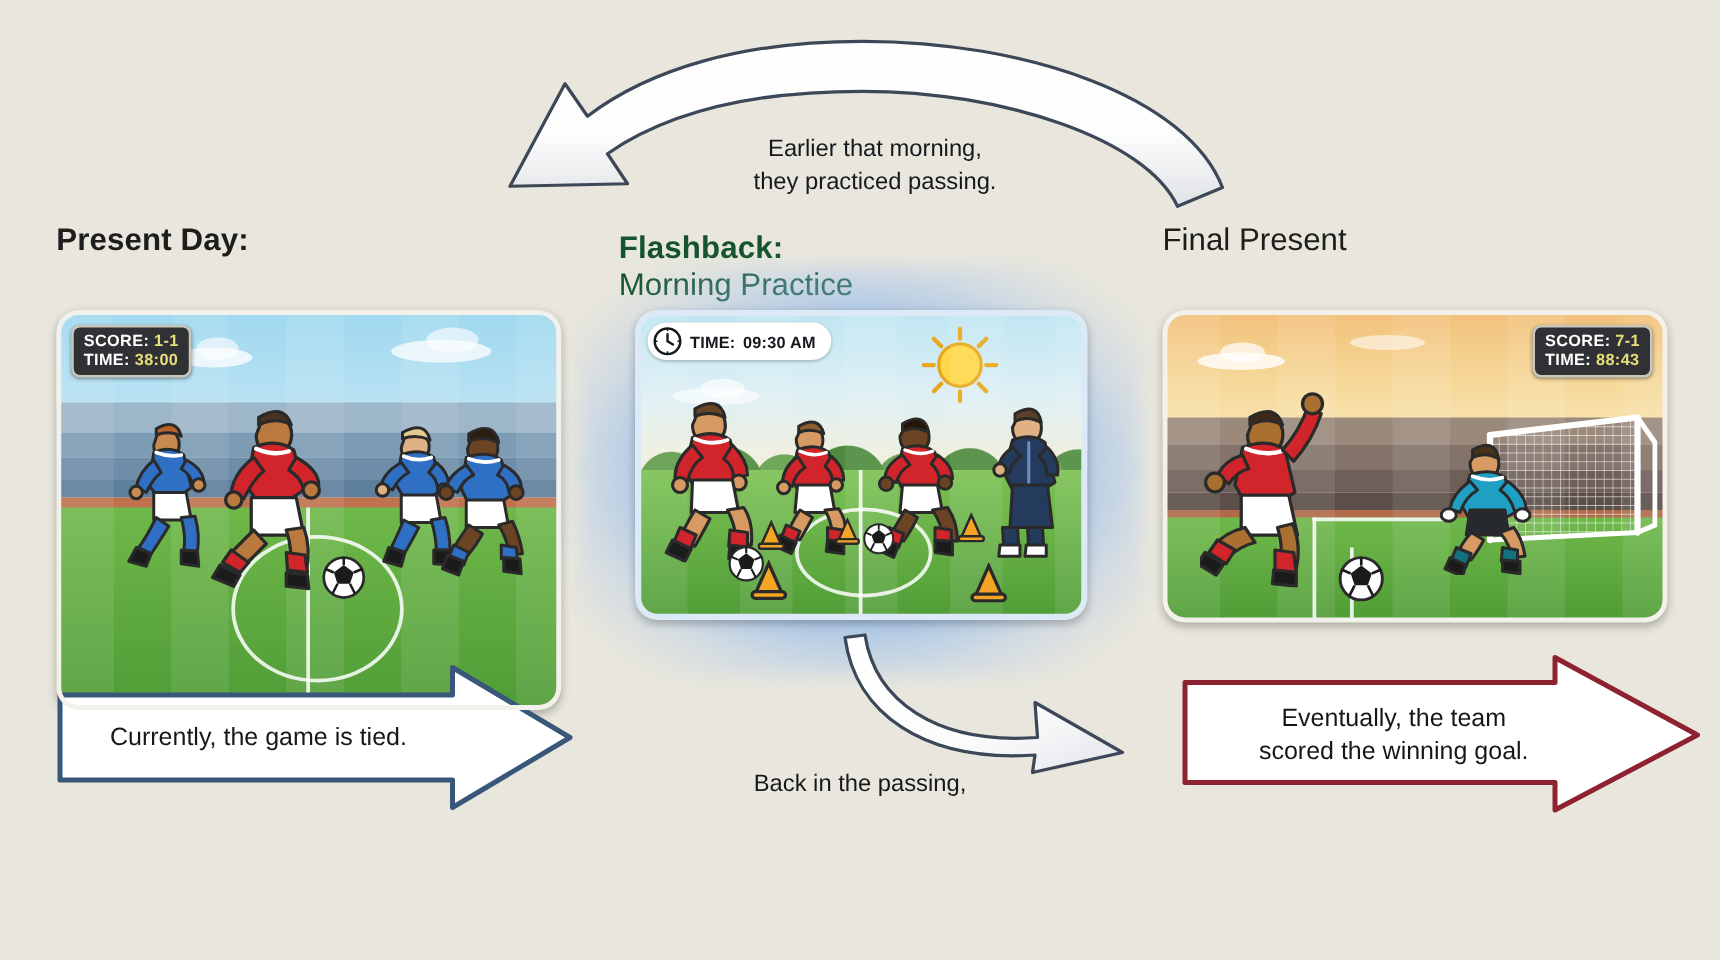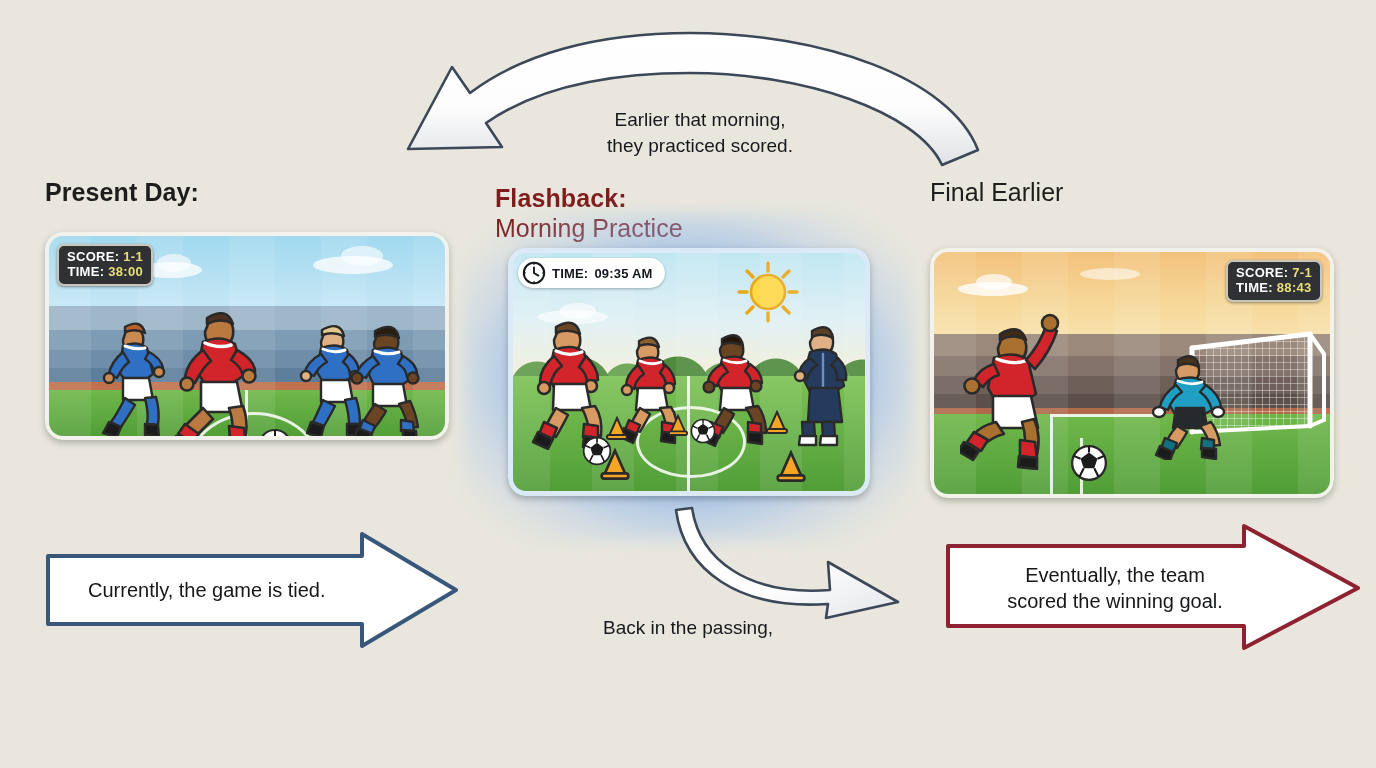--- a/index.html
+++ b/index.html
@@ -12,21 +12,21 @@
   .stage{position:absolute;inset:0;}
   .abs{position:absolute;}
 
   
   .title{
     position:absolute;text-align:left;line-height:1.18;
     color:#1d1d1b;
   }
   .title .t1{display:block;font-weight:bold;font-size:25px;letter-spacing:.1px;}
   .title .t2{display:block;font-weight:normal;font-size:25px;}
-  .title.flash .t1,.title.flash .t2{color:#7f1d1d;}
+  .title.flash .t1,.title.flash .t2{color:#14532d;}
 
   
   .card{
     position:absolute;border-radius:18px;overflow:hidden;
     box-shadow:0 3px 7px rgba(0,0,0,.25);
   }
   .card .frame{position:absolute;inset:0;border-radius:18px;border:4px solid #f2f1ec;box-sizing:border-box;pointer-events:none;z-index:40;}
   .card .inner{position:absolute;inset:0;overflow:hidden;border-radius:18px;}
   .glow{
     position:absolute;border-radius:34px;
@@ -121,37 +121,37 @@
              L 62 42
              L 18 124
              L 112 122
              L 96 98
              C 142 66, 208 48, 300 48
              C 412 48, 527 86, 552 140
              Z" fill="url(#wgrad)" stroke="#3c4758" stroke-width="2.6" stroke-linejoin="round"></path>
   </svg>
   <div class="curve-text" style="left:540px;top:66px;width:320px;margin-top:41px;">
     <span>Earlier that morning,</span><br>
-    <span>they practiced scored.</span>
+    <span>they practiced passing.</span>
   </div>
 
   <div class="title" style="left:45px;top:178px;width:406px;">
     <span class="t1">Present Day:</span>
   </div>
   <div class="title flash" style="left:495px;top:184px;width:386px;">
     <span class="t1">Flashback:</span>
     <span class="t2">Morning Practice</span>
   </div>
   <div class="title" style="left:930px;top:178px;width:406px;">
-    <span class="t2">Final Earlier</span>
+    <span class="t2">Final Present</span>
   </div>
 
   <div class="glow" style="left:462px;top:212px;width:452px;height:330px;"></div>
 
-  <div class="card" style="left:45px;top:232px;width:404px;height:208px;text-align:right;">
+  <div class="card" style="left:45px;top:248px;width:404px;height:320px;">
     <div class="inner">
       <div class="sky-day" style="height:54%;"></div>
       <div class="cloud" style="left:95px;top:30px;width:62px;height:16px;"></div>
       <div class="cloud s" style="left:112px;top:22px;width:34px;height:18px;"></div>
       <div class="cloud" style="left:268px;top:24px;width:80px;height:18px;"></div>
       <div class="cloud s" style="left:296px;top:14px;width:42px;height:20px;"></div>
 
       <div class="stand" style="top:74px;height:24px;background:#9db6c8;"></div>
       <div class="stand" style="top:98px;height:20px;background:#7d9cb4;"></div>
       <div class="stand" style="top:118px;height:18px;background:#6d8da8;"></div>
@@ -392,21 +392,21 @@
 
     <div class="timebox" style="left:10px;top:10px;">
       <svg width="24" height="24" viewBox="0 0 24 24">
         <circle cx="12" cy="12" r="10.2" fill="#ffffff" stroke="#15181d" stroke-width="2"></circle>
         <path d="M12 6.4 V12 l4.4 2.6" stroke="#15181d" stroke-width="1.9" fill="none" stroke-linecap="round"></path>
         <g stroke="#15181d" stroke-width="1.1">
           <path d="M12 2.4 v1.6 M12 20 v1.6 M2.4 12 h1.6 M20 12 h1.6"></path>
         </g>
       </svg>
       <span>TIME:</span>
-      <span>09:35 AM</span>
+      <span>09:30 AM</span>
     </div>
   </div>
 
   <div class="card" style="left:930px;top:248px;width:404px;height:250px;">
     <div class="inner">
       <div class="sky-sunset" style="height:52%;"></div>
       <div class="cloud" style="left:28px;top:34px;width:70px;height:14px;opacity:.8;"></div>
       <div class="cloud s" style="left:46px;top:26px;width:36px;height:16px;opacity:.7;"></div>
       <div class="cloud s" style="left:150px;top:20px;width:60px;height:12px;opacity:.55;"></div>
 

